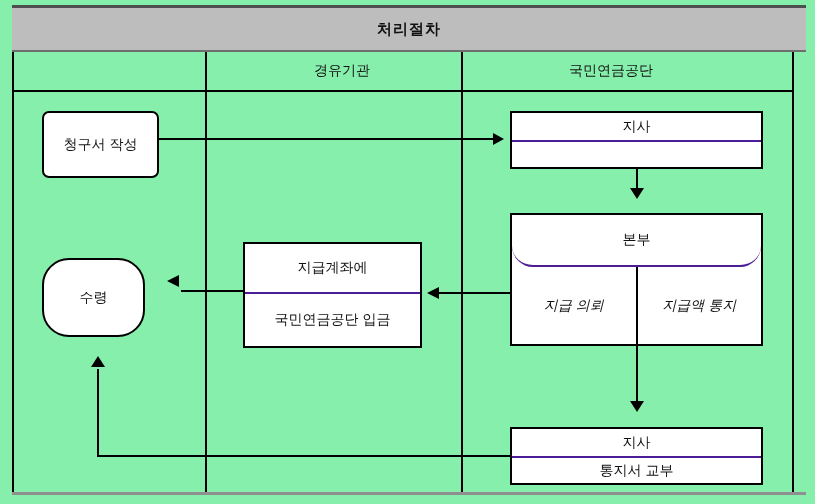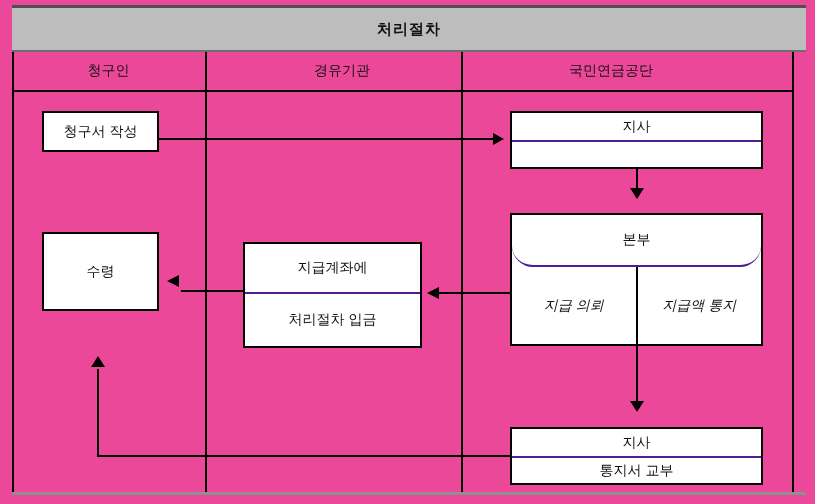--- a/index.html
+++ b/index.html
@@ -1,20 +1,20 @@
 <!DOCTYPE html>
 <html><head>
 <meta charset="utf-8">
 <style>
   html, body { margin: 0; padding: 0; background: #ffffff; }
   .stage {
     position: relative;
     width: 815px;
     height: 504px;
-    background: #ec4899;
+    background: #86efac;
     font-family: "Liberation Sans", "DejaVu Sans", sans-serif;
     color: #111111;
     overflow: hidden;
   }
   .abs { position: absolute; box-sizing: border-box; }
 
   
   .title-bar {
     left: 12px; top: 5px; width: 794px; height: 47px;
     background: #bdbdbd;
@@ -75,53 +75,50 @@
   <div class="abs title-bar">
     <span>처리절차</span>
   </div>
 
   <div class="abs frame"></div>
   <div class="abs bottom-border"></div>
   <div class="abs header-underline"></div>
   <div class="abs col-divider" style="left:205px;"></div>
   <div class="abs col-divider" style="left:461px;"></div>
 
-  <div class="abs col-header" style="left:12px; width:193px;">
-    <span>청구인</span>
-  </div>
   <div class="abs col-header" style="left:207px; width:254px;padding-left:16px;">
     <span>경유기관</span>
   </div>
   <div class="abs col-header" style="left:463px; width:296px;">
     <span>국민연금공단</span>
   </div>
 
-  <div class="abs node" style="left:42px; top:111px; width:117px; height:41px;">
+  <div class="abs node" style="left:42px; top:111px; width:117px; height:67px;border-radius:7px;">
     <div class="cell">청구서 작성</div>
   </div>
 
   <div class="abs node" style="left:510px; top:111px; width:253px; height:58px;">
     <div class="cell titled" style="flex:0 0 27px;">지사</div>
   </div>
 
   <div class="abs node" style="left:510px; top:213px; width:253px; height:133px;">
     <div class="cell titled" style="flex:0 0 50px;border-radius:21px;">본부</div>
     <div class="hq-bottom">
       <div class="cell cell-left">지급 의뢰</div>
       <div class="cell">지급액 통지</div>
     </div>
   </div>
 
-  <div class="abs node" style="left:42px; top:232px; width:117px; height:79px;">
+  <div class="abs node" style="left:42px; top:258px; width:103px; height:79px;border-radius:27px;">
     <div class="cell">수령</div>
   </div>
 
   <div class="abs node" style="left:243px; top:242px; width:179px; height:106px;">
     <div class="cell titled" style="flex:0 0 48px;">지급계좌에</div>
-    <div class="cell">처리절차 입금</div>
+    <div class="cell">국민연금공단 입금</div>
   </div>
 
   <div class="abs node" style="left:510px; top:427px; width:253px; height:58px;">
     <div class="cell titled" style="flex:0 0 27px;">지사</div>
     <div class="cell">통지서 교부</div>
   </div>
 
   <div class="abs line" style="left:158px; top:138px; width:336px; height:2px;"></div>
   <div class="abs arrow arrow-right" style="left:493px; top:133px;"></div>
 

